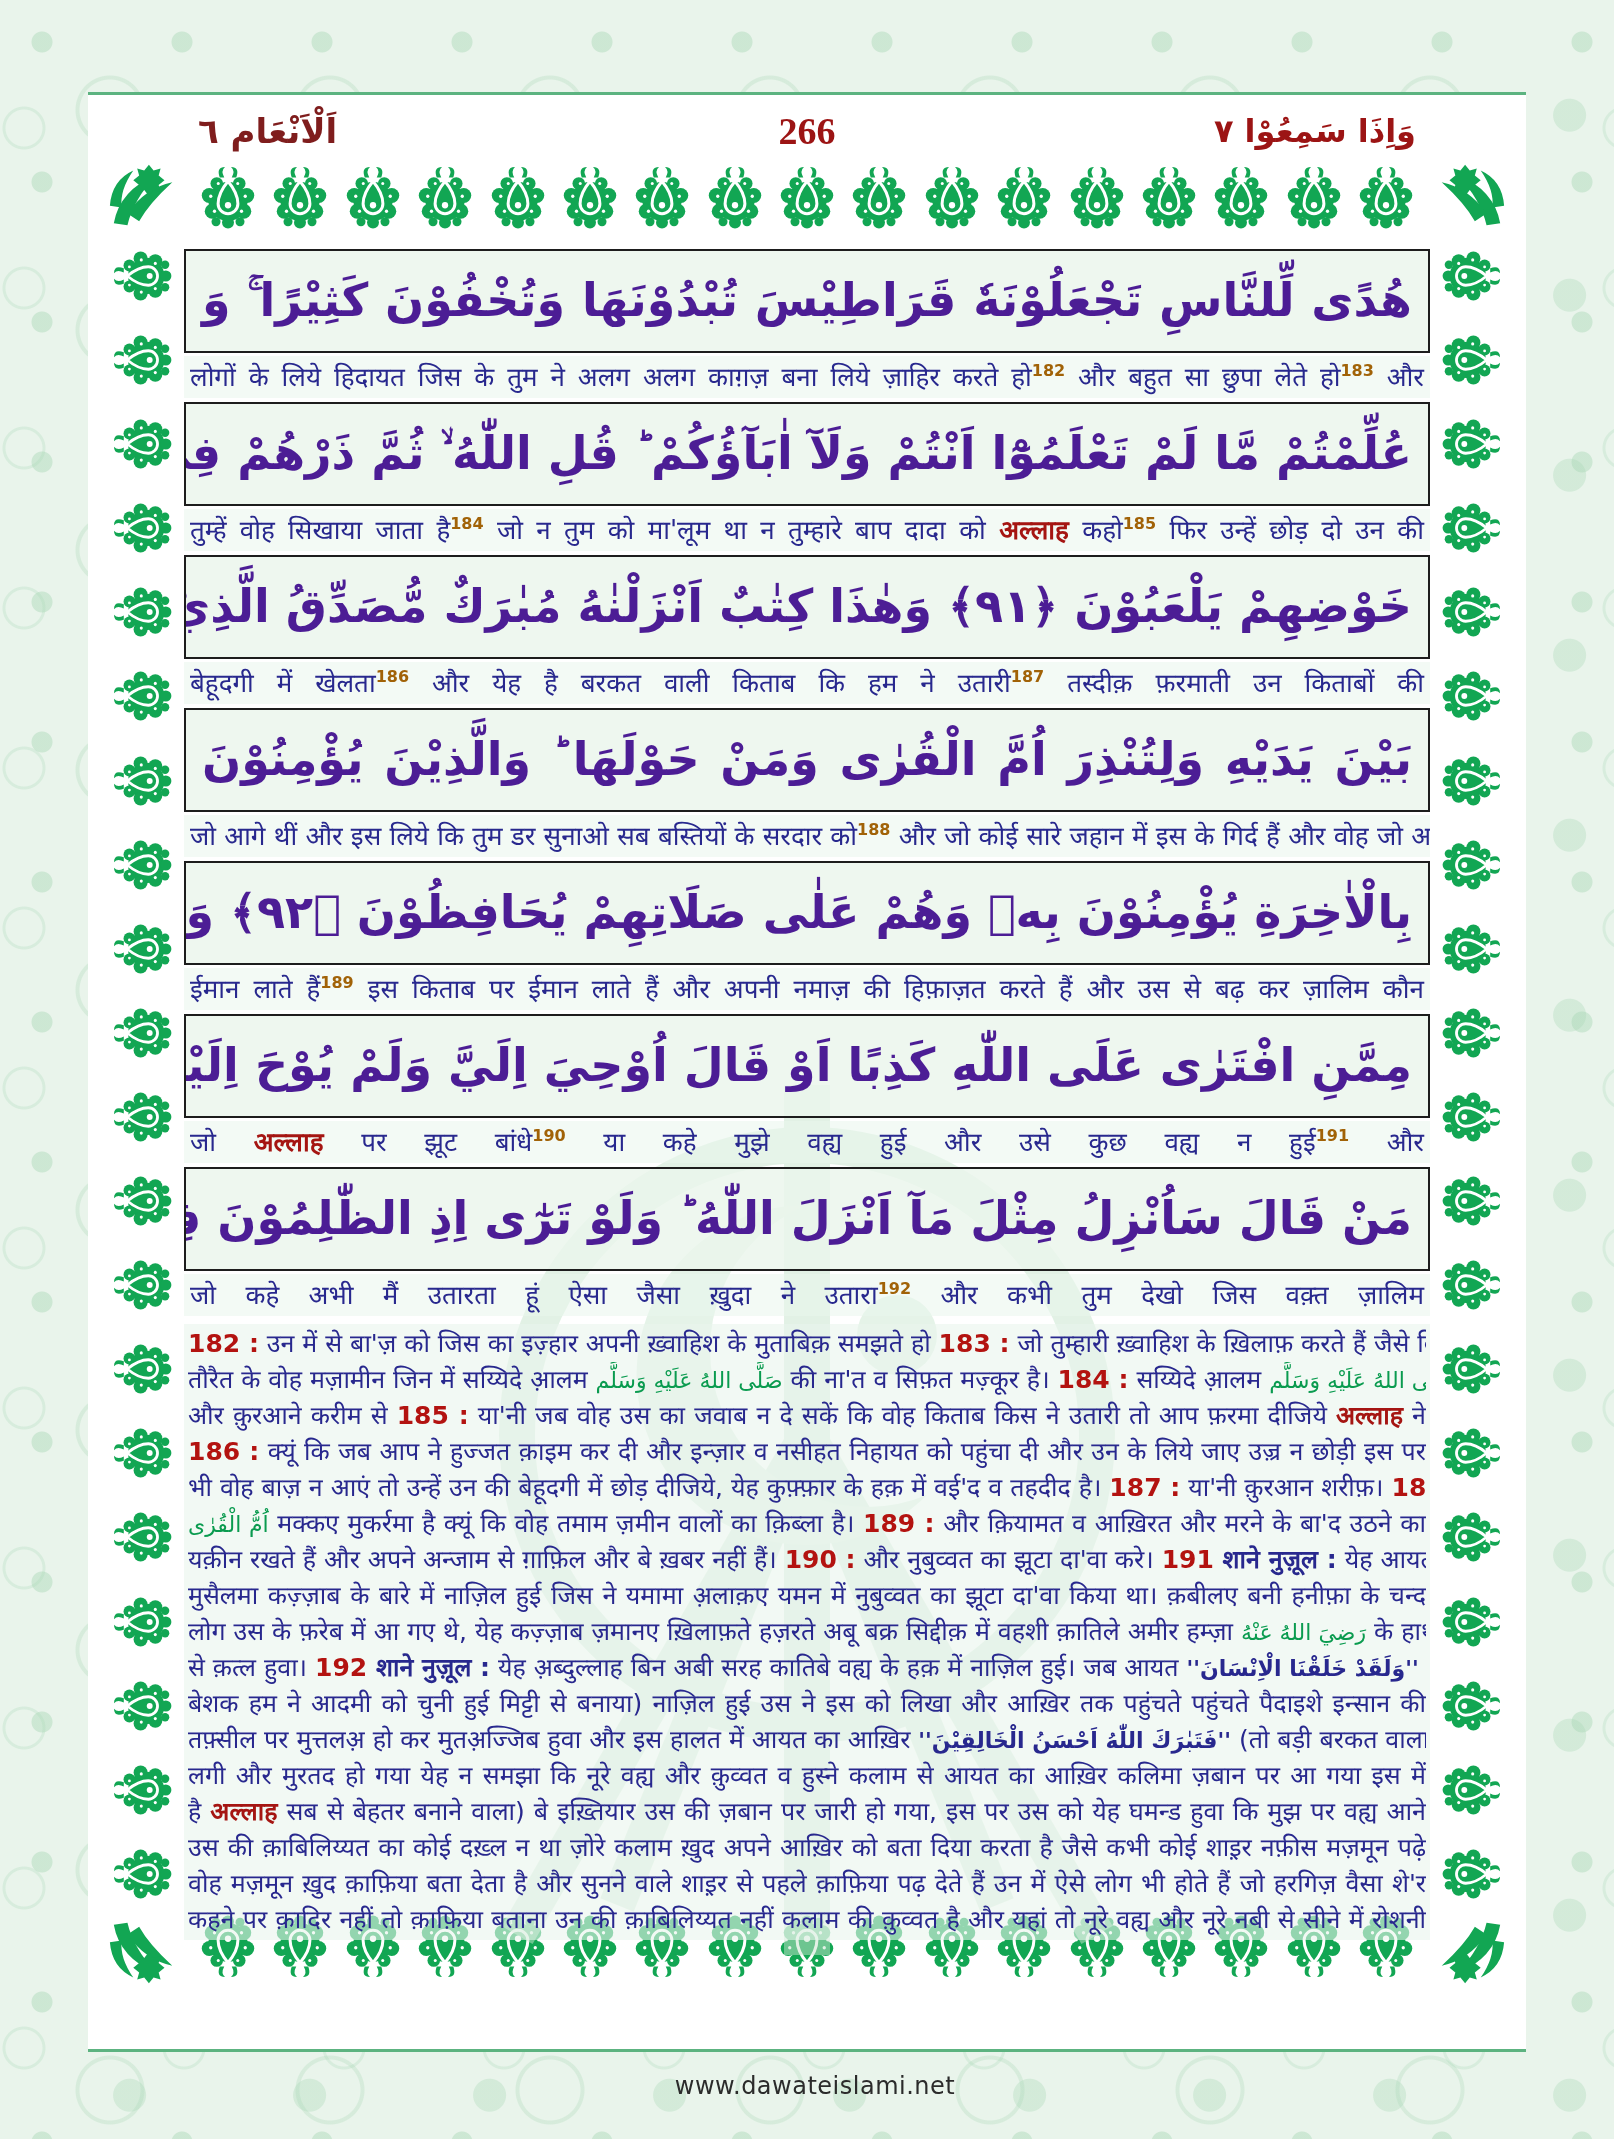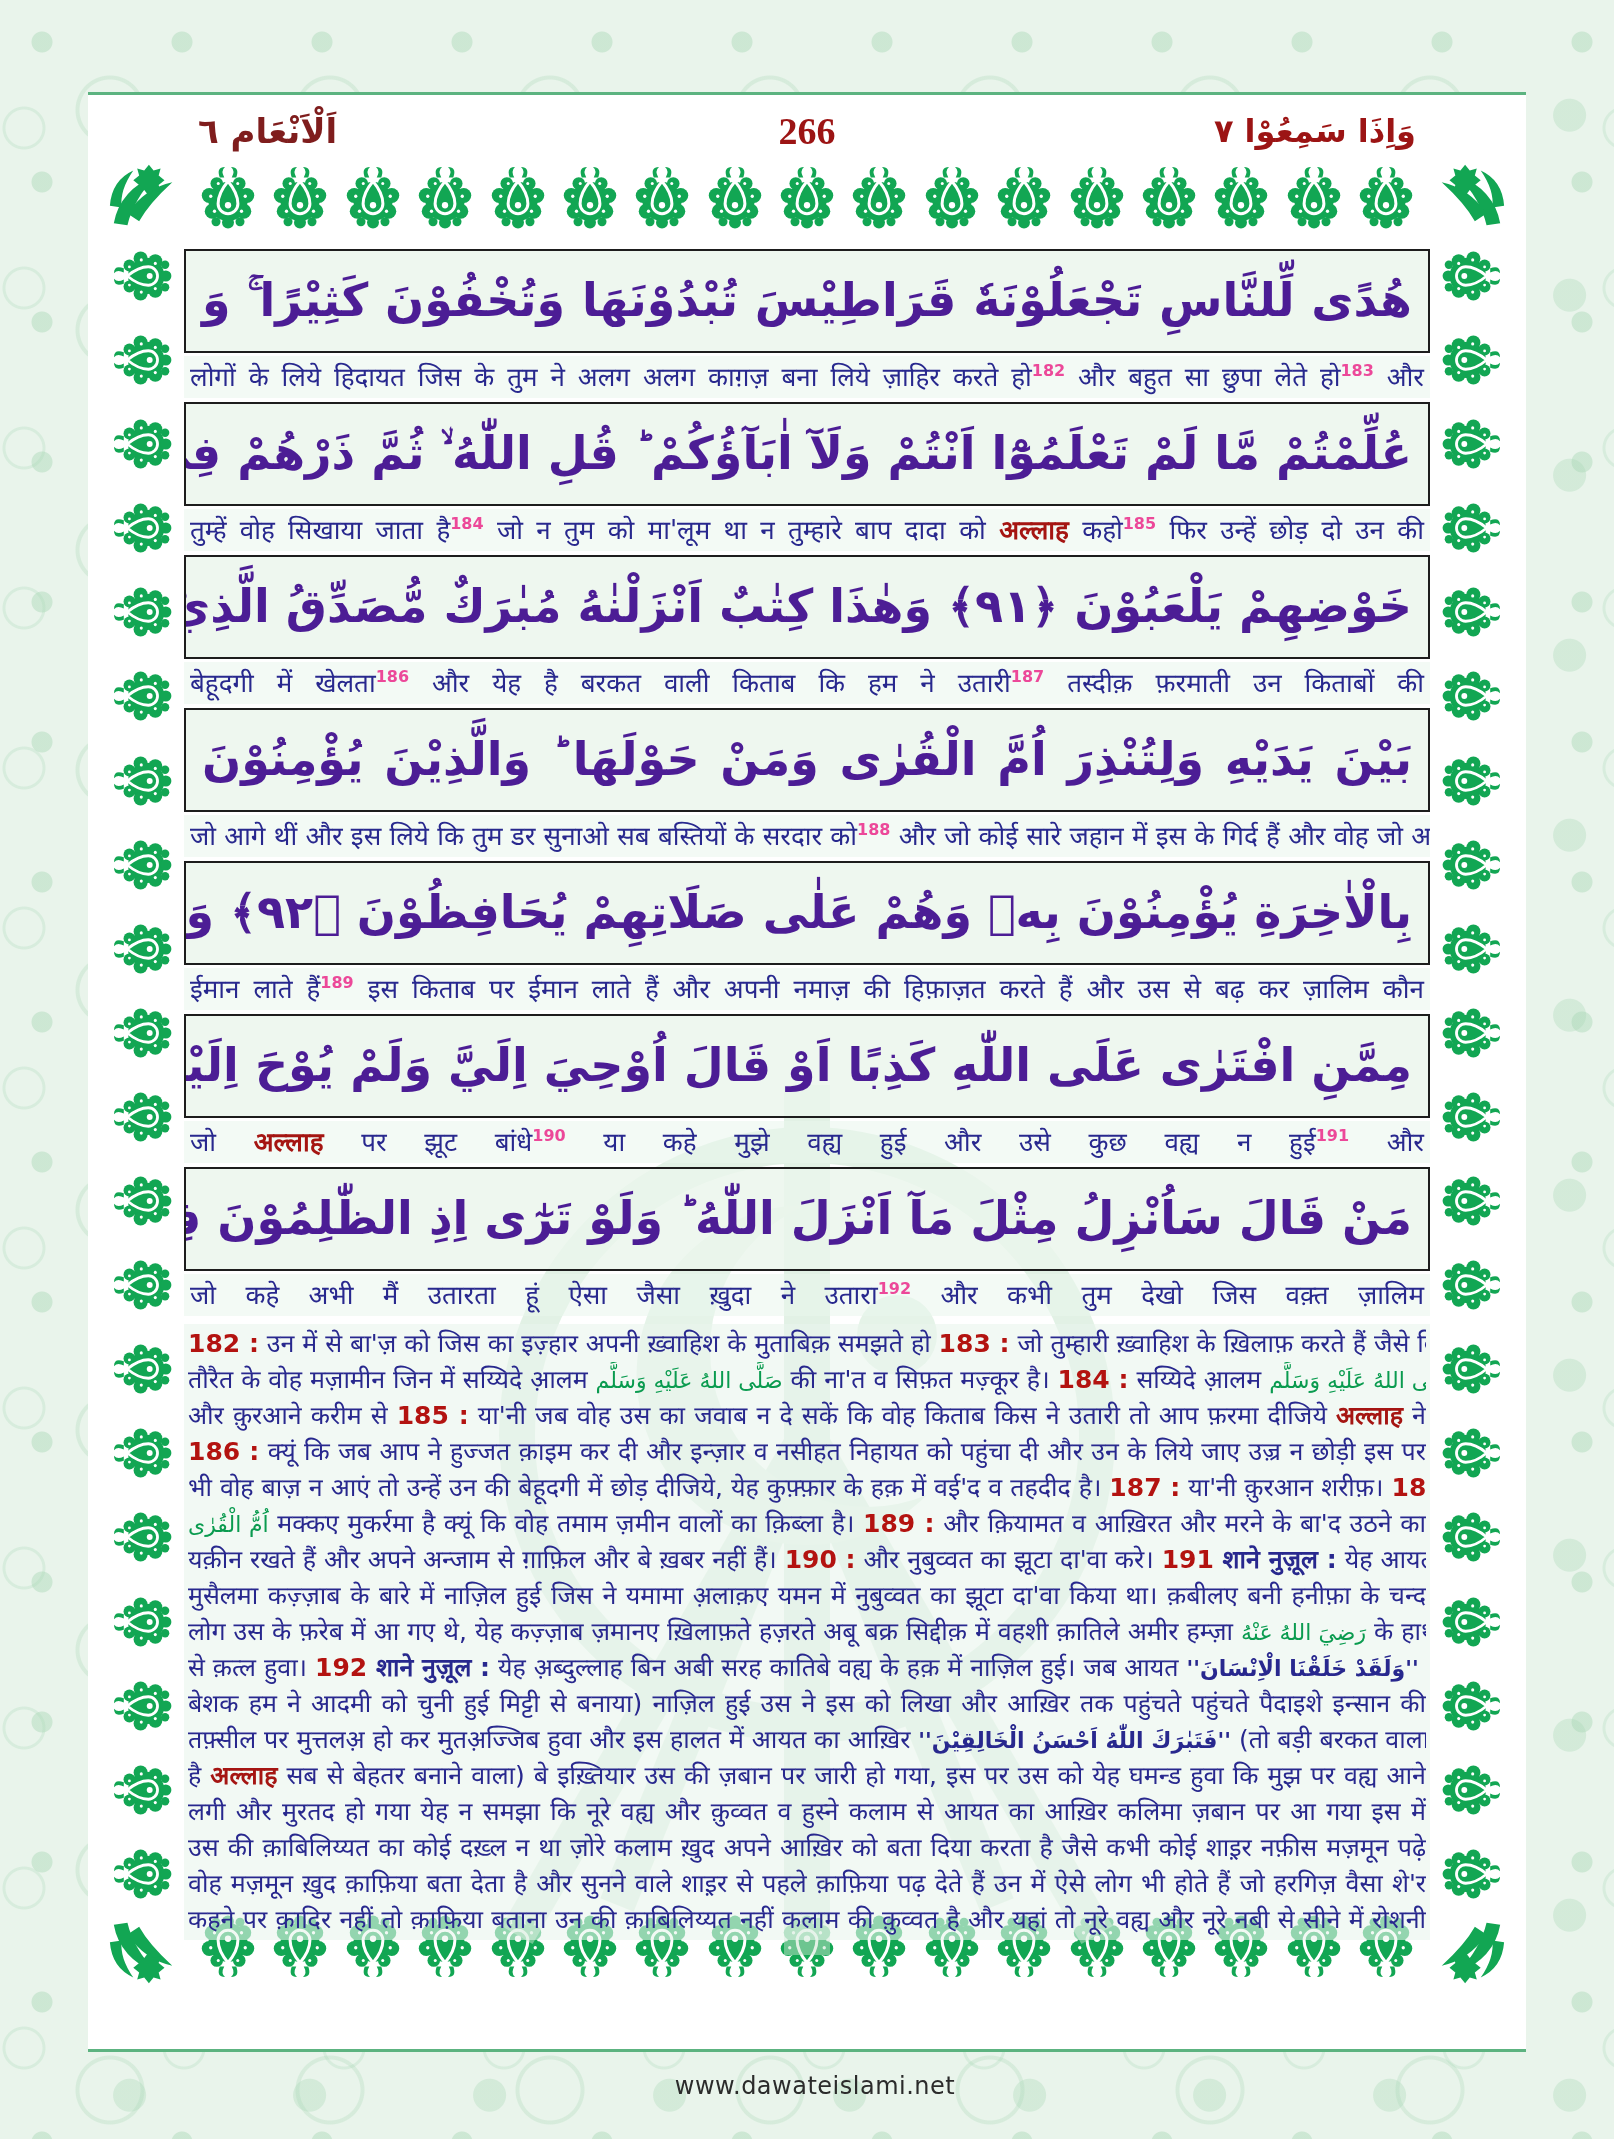--- a/index.html
+++ b/index.html
@@ -56,21 +56,21 @@
     font-family:"DejaVu Sans",sans-serif;overflow:hidden;
   }
   .hindi-row{
     position:relative;height:42px;line-height:42px;margin:3px 0 2px;
     background:rgba(234,245,236,.55);color:#28288e;font-size:26px;
     text-align:justify;text-align-last:justify;padding:0 6px;white-space:nowrap;overflow:hidden;
   }
   .footnotes{position:relative;margin-top:8px;background:rgba(234,245,236,.6);padding:2px 4px;}
   .fn-line{color:#28288e;font-size:25px;line-height:36px;height:36px;
     text-align:justify;text-align-last:justify;white-space:nowrap;overflow:hidden;}
-  .seg-sup{color:#ec4899;font-weight:bold;font-size:16px;vertical-align:super;line-height:0;}
+  .seg-sup{color:#a16207;font-weight:bold;font-size:16px;vertical-align:super;line-height:0;}
   .seg-red{color:#a51512;font-weight:bold;}
   .seg-num{color:#b31310;font-weight:bold;margin-top:14px;}
   .seg-ar{color:#0a9b4f;font-size:22px;direction:rtl;unicode-bidi:embed;}
   .seg-arq{color:#28288e;font-size:22px;direction:rtl;unicode-bidi:embed;font-weight:bold;}
   .seg-bold{font-weight:bold;}
   
   .manzil{position:absolute;left:0;right:0;top:1890px;text-align:center;
     color:#8e1310;font-weight:bold;font-size:36px;direction:rtl;}
   .manzil .badge{font-size:34px;letter-spacing:2px;}
   .site-footer{position:absolute;left:16px;right:0;top:2072px;text-align:center;}
@@ -567,22 +567,22 @@
           <div class="fn-line"><span>और क़ुरआने करीम से </span><span class="seg-num">185 :</span><span> या'नी जब वोह उस का जवाब न दे सकें कि वोह किताब किस ने उतारी तो आप फ़रमा दीजिये </span><span class="seg-red">अल्लाह</span><span> ने</span></div>
           <div class="fn-line"><span class="seg-num">186 :</span><span> क्यूं कि जब आप ने हुज्जत क़ाइम कर दी और इन्ज़ार व नसीहत निहायत को पहुंचा दी और उन के लिये जाए उज़्र न छोड़ी इस पर</span></div>
           <div class="fn-line"><span>भी वोह बाज़ न आएं तो उन्हें उन की बेहूदगी में छोड़ दीजिये, येह कुफ़्फ़ार के हक़ में वई'द व तहदीद है। </span><span class="seg-num">187 :</span><span> या'नी क़ुरआन शरीफ़। </span><span class="seg-num">188 :</span></div>
           <div class="fn-line"><span class="seg-ar">اُمُّ الْقُرٰى</span><span> मक्कए मुकर्रमा है क्यूं कि वोह तमाम ज़मीन वालों का क़िब्ला है। </span><span class="seg-num">189 :</span><span> और क़ियामत व आख़िरत और मरने के बा'द उठने का</span></div>
           <div class="fn-line"><span>यक़ीन रखते हैं और अपने अन्जाम से ग़ाफ़िल और बे ख़बर नहीं हैं। </span><span class="seg-num">190 :</span><span> और नुबुव्वत का झूटा दा'वा करे। </span><span class="seg-num">191</span><span class="seg-bold"> शाने नुज़ूल :</span><span> येह आयत</span></div>
           <div class="fn-line"><span>मुसैलमा कज़्ज़ाब के बारे में नाज़िल हुई जिस ने यमामा अ़लाक़ए यमन में नुबुव्वत का झूटा दा'वा किया था। क़बीलए बनी हनीफ़ा के चन्द</span></div>
           <div class="fn-line"><span>लोग उस के फ़रेब में आ गए थे, येह कज़्ज़ाब ज़मानए ख़िलाफ़ते हज़रते अबू बक्र सिद्दीक़ में वहशी क़ातिले अमीर हम्ज़ा </span><span class="seg-ar">رَضِيَ اللهُ عَنْهُ</span><span> के हाथ</span></div>
           <div class="fn-line"><span>से क़त्ल हुवा। </span><span class="seg-num">192</span><span class="seg-bold"> शाने नुज़ूल :</span><span> येह अ़ब्दुल्लाह बिन अबी सरह कातिबे वह्य के हक़ में नाज़िल हुई। जब आयत </span><span class="seg-arq">''وَلَقَدْ خَلَقْنَا الْاِنْسَانَ''</span><span> (और</span></div>
           <div class="fn-line"><span>बेशक हम ने आदमी को चुनी हुई मिट्टी से बनाया) नाज़िल हुई उस ने इस को लिखा और आख़िर तक पहुंचते पहुंचते पैदाइशे इन्सान की</span></div>
           <div class="fn-line"><span>तफ़्सील पर मुत्तलअ़ हो कर मुतअ़ज्जिब हुवा और इस हालत में आयत का आख़िर </span><span class="seg-arq">''فَتَبٰرَكَ اللّٰهُ اَحْسَنُ الْخَالِقِيْنَ''</span><span> (तो बड़ी बरकत वाला</span></div>
+          <div class="fn-line"><span>लगी और मुरतद हो गया येह न समझा कि नूरे वह्य और क़ुव्वत व हुस्ने कलाम से आयत का आख़िर कलिमा ज़बान पर आ गया इस में</span></div>
           <div class="fn-line"><span>है </span><span class="seg-red">अल्लाह</span><span> सब से बेहतर बनाने वाला) बे इख़्तियार उस की ज़बान पर जारी हो गया, इस पर उस को येह घमन्ड हुवा कि मुझ पर वह्य आने</span></div>
-          <div class="fn-line"><span>लगी और मुरतद हो गया येह न समझा कि नूरे वह्य और क़ुव्वत व हुस्ने कलाम से आयत का आख़िर कलिमा ज़बान पर आ गया इस में</span></div>
           <div class="fn-line"><span>उस की क़ाबिलिय्यत का कोई दख़्ल न था ज़ोरे कलाम ख़ुद अपने आख़िर को बता दिया करता है जैसे कभी कोई शाइ़र नफ़ीस मज़मून पढ़े</span></div>
           <div class="fn-line"><span>वोह मज़मून ख़ुद क़ाफ़िया बता देता है और सुनने वाले शाइ़र से पहले क़ाफ़िया पढ़ देते हैं उन में ऐसे लोग भी होते हैं जो हरगिज़ वैसा शे'र</span></div>
           <div class="fn-line"><span>कहने पर क़ादिर नहीं तो क़ाफ़िया बताना उन की क़ाबिलिय्यत नहीं कलाम की क़ुव्वत है और यहां तो नूरे वह्य और नूरे नबी से सीने में रोशनी</span></div>
         </div>
     </div>
 
   </div>
 
   <div class="site-footer">
     <span>www.dawateislami.net</span>

